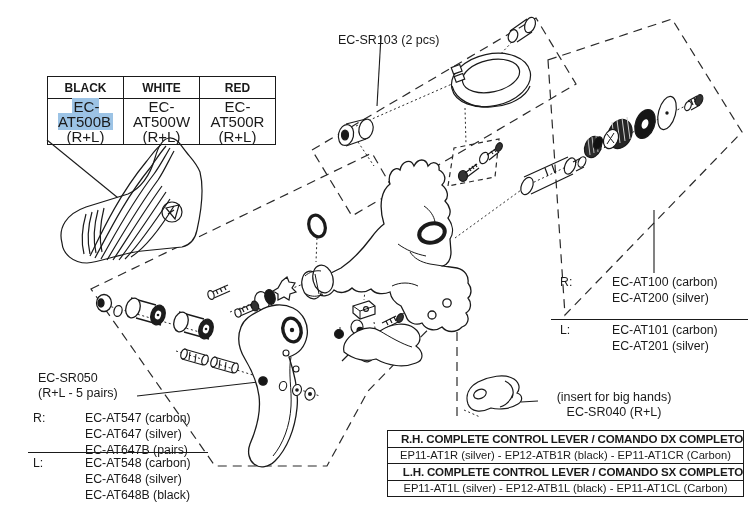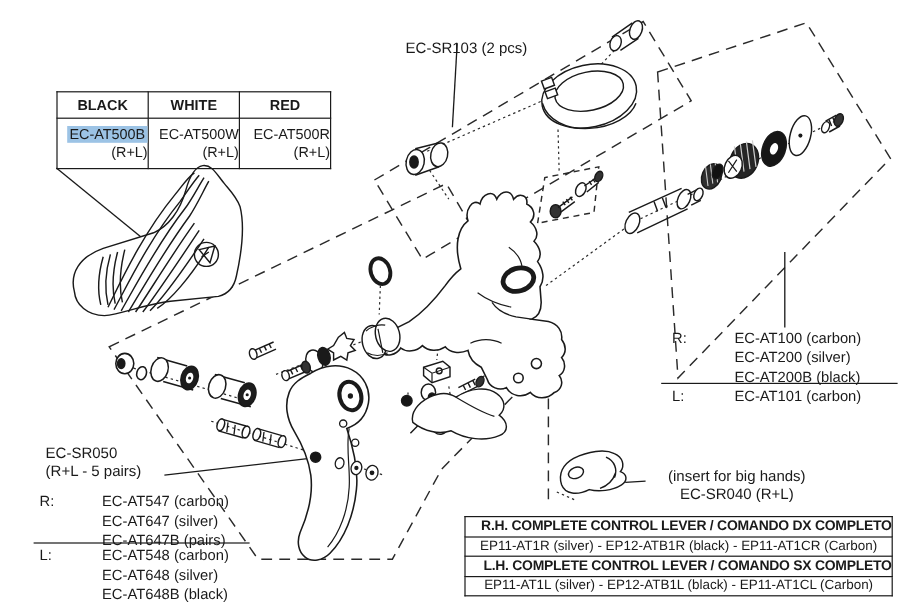--- a/index.html
+++ b/index.html
@@ -5,21 +5,21 @@
   html,body{margin:0;padding:0;background:#fff;}
   .stage{position:relative;width:750px;height:511px;background:#fff;overflow:hidden;
          font-family:"Liberation Sans",sans-serif;color:#1a1a1a;}
   .stage svg{position:absolute;left:0;top:0;}
 
   
   .color-table{position:absolute;left:47px;top:76px;border-collapse:collapse;
                table-layout:fixed;width:229px;text-align:center;}
   .color-table th,.color-table td{border:1.4px solid #1a1a1a;padding:0;}
   .color-table th{font-size:12px;font-weight:bold;height:21px;}
-  .color-table td{font-size:12px;height:41px;line-height:15px;vertical-align:middle;text-align:right;}
+  .color-table td{font-size:15px;height:41px;line-height:15px;vertical-align:middle;}
   .hl{background:#9cc3e5;padding:0 2px;}
 
   
   .lbl{position:absolute;font-size:12.5px;line-height:15px;white-space:nowrap;}
   .lbl.center{text-align:center;white-space:normal;}
 
   
   .plist{position:absolute;font-size:12.3px;line-height:16px;white-space:nowrap;}
   .pl-row{display:flex;}
   .pl-key{display:inline-block;width:52px;}
@@ -319,30 +319,30 @@
 
 <div class="plist" style="left:560px;top:274px">
   <div class="pl-row">
         <span class="pl-key">R:</span>
         <span>EC-AT100 (carbon)</span>
       </div>
   <div class="pl-row">
         <span class="pl-key"></span>
         <span>EC-AT200 (silver)</span>
       </div>
-  <div class="pl-row">
-        <span class="pl-key"></span>
-        <span>EC-AT200B (black)</span>
-      </div>
 </div>
 <div class="sep" style="left:551px;top:319px;width:197px"></div>
 <div class="plist" style="left:560px;top:322px">
   <div class="pl-row">
         <span class="pl-key">L:</span>
         <span>EC-AT101 (carbon)</span>
+      </div>
+  <div class="pl-row">
+        <span class="pl-key"></span>
+        <span>EC-AT201 (silver)</span>
       </div>
   <div class="pl-row">
         <span class="pl-key"></span>
       </div>
 </div>
 
 <div class="plist" style="left:33px;top:410px">
   <div class="pl-row">
         <span class="pl-key">R:</span>
         <span>EC-AT547 (carbon)</span>

